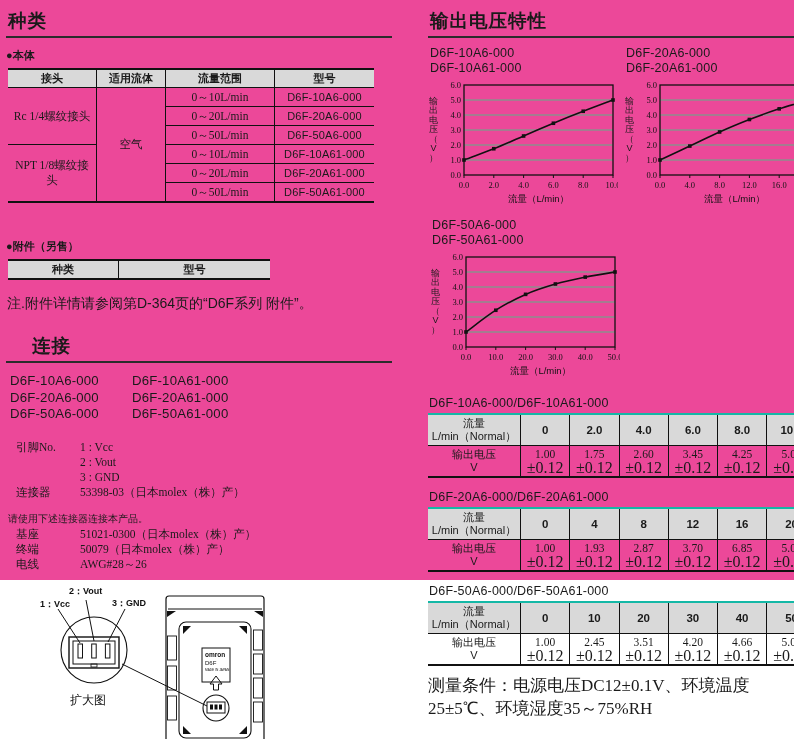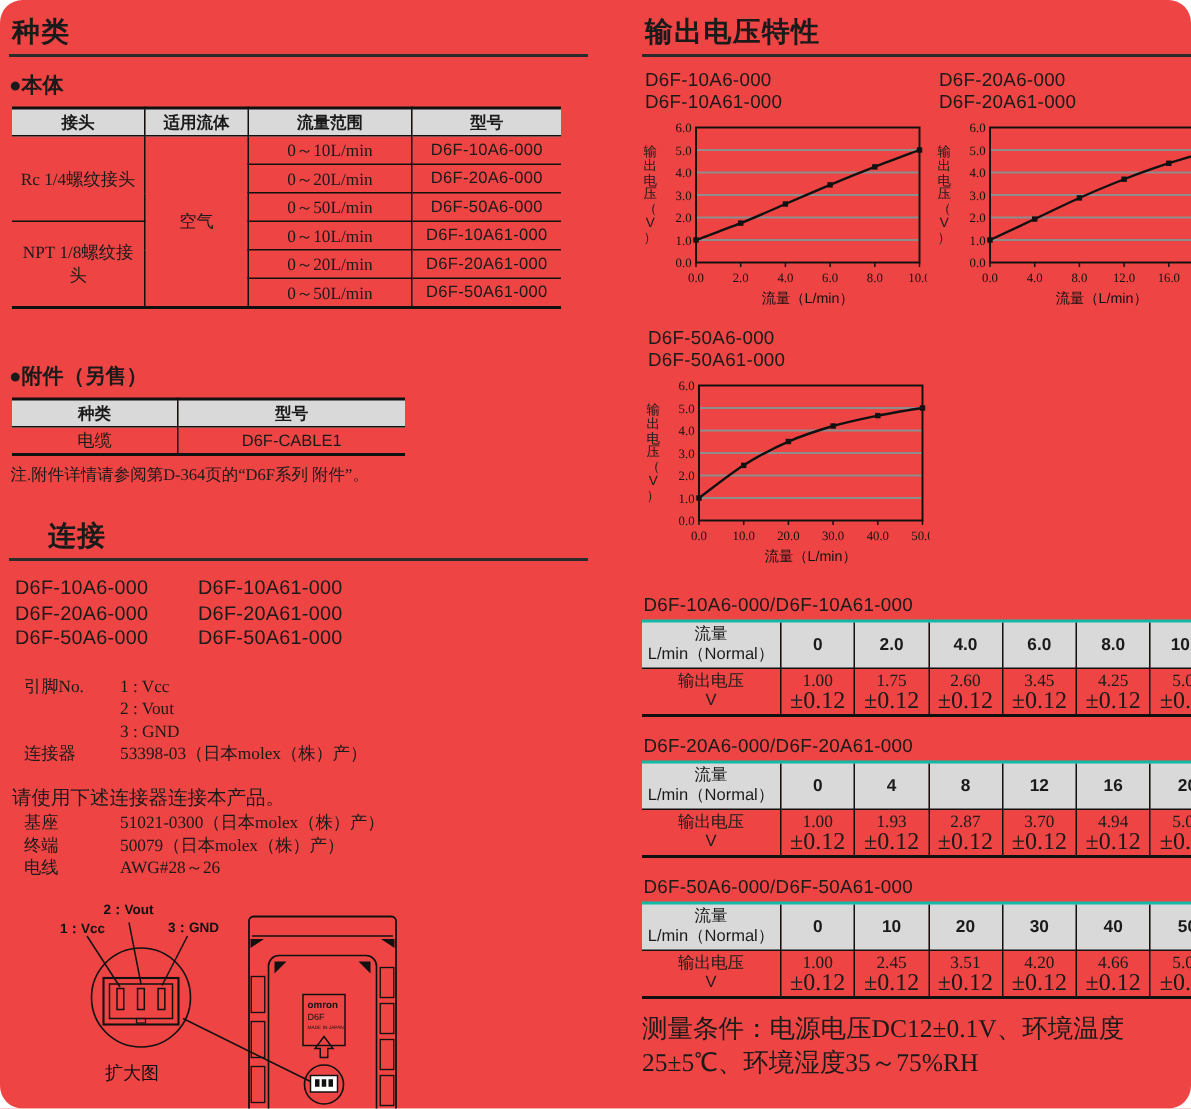--- a/index.html
+++ b/index.html
@@ -1,49 +1,49 @@
 <!DOCTYPE html>
 <html><head>
 <meta charset="utf-8">
 <style>
   html,body{margin:0;padding:0;background:#fff;}
   body{font-family:"Liberation Sans",sans-serif;color:#1a1a1a;width:794px;height:739px;overflow:hidden;}
-  .page{position:relative;width:794px;height:739px;background:#ef4444;border-radius:15px;}
+  .page{position:relative;width:794px;height:580px;background:#ec4899;}
   .col{position:absolute;top:4px;}
   .col-left{left:6px;width:386px;}
   .col-right{left:428px;width:388px;}
 
   h1.sec{margin:0;padding:4px 0 3px 2px;font-size:18.5px;font-weight:bold;letter-spacing:1px;
          border-bottom:2.5px solid #2b2b2b;}
   h1.sec.indent{padding-left:26px;}
-  .subhead{font-size:14px;font-weight:bold;margin:10px 0 5px 0;font-family:Liberation Mono, monospace;}
+  .subhead{font-size:11px;font-weight:bold;margin:10px 0 5px 0;}
 
   table{border-collapse:collapse;}
   .btable{width:366px;margin-left:2px;border-top:2px solid #111;border-bottom:2px solid #111;
           font-size:11px;}
   .btable th,.btable td{border:1px solid #111;text-align:center;padding:1px 2px;height:16px;}
   .btable th{background:#d9d9d9;font-weight:bold;height:15px;}
   .btable td.serifcell{font-family:"Liberation Serif",serif;font-size:11.5px;}
   .btable td.model{font-size:11px;letter-spacing:.2px;}
   .no-l{border-left:none !important;}
   .no-r{border-right:none !important;}
 
   .atable{width:262px;margin-left:2px;border-top:2px solid #111;border-bottom:2px solid #111;font-size:11px;}
   .atable th,.atable td{border:1px solid #111;text-align:center;padding:1px 2px;height:15px;}
   .atable th{background:#d9d9d9;font-weight:bold;}
   .atable td.serifcell{font-family:"Liberation Serif",serif;font-size:11.5px;}
 
-  .note{font-family:Liberation Serif, serif;font-size:11px;margin:5px 0 0 1px;}
+  .note{font-family:Liberation Sans, sans-serif;font-size:14px;margin:15px 0 0 1px;}
 
   .models{display:grid;grid-template-columns:122px auto;margin:10px 0 0 4px;
           font-size:13.2px;line-height:16.5px;letter-spacing:.2px;}
   .kv{display:grid;grid-template-columns:64px auto;font-family:"Liberation Serif",serif;
       font-size:11.5px;line-height:15px;margin-left:10px;}
   .pins-block{margin-top:17px;}
-  .connect-note{font-family:"Liberation Serif",serif;font-size:13px;margin:12px 0 1px 2px;}
+  .connect-note{font-family:"Liberation Serif",serif;font-size:10px;margin:12px 0 1px 2px;}
 
   .diagram-wrap{margin-top:8px;}
   svg text{fill:#111;}
   .dlabel{font-size:9px;font-weight:bold;font-family:"Liberation Sans",sans-serif;}
   .dcaption{font-size:12px;font-family:"Liberation Sans",sans-serif;}
   .dev-brand{font-size:6.5px;font-weight:bold;}
   .dev-model{font-size:6px;}
   .dev-origin{font-size:3.2px;}
 
   .charts-row{display:flex;gap:6px;margin-top:8px;}
@@ -117,24 +117,20 @@
     </tbody>
       </table>
 
     <div class="subhead" style="margin-top:36px">●附件（另售）</div>
 
     <table class="atable">
       <tbody>
           <tr>
         <th class="no-l" style="width:106px">种类</th>
         <th class="no-r">型号</th>
-      </tr>
-      <tr>
-        <td class="no-l serifcell">电缆</td>
-        <td class="no-r">D6F-CABLE1</td>
       </tr>
     </tbody>
       </table>
 
     <div class="note">注.附件详情请参阅第D-364页的“D6F系列 附件”。</div>
 
     <h1 class="sec indent" style="margin-top:16px">连接</h1>
 
     <div class="models">
       <span>D6F-10A6-000</span>
@@ -469,21 +465,21 @@
                 </td>
                 <td class="vval">
                   <div>2.87</div>
                   <div class="tol">±0.12</div>
                 </td>
                 <td class="vval">
                   <div>3.70</div>
                   <div class="tol">±0.12</div>
                 </td>
                 <td class="vval">
-                  <div>4.94</div>
+                  <div>6.85</div>
                   <div class="tol">±0.12</div>
                 </td>
                 <td class="vval no-r">
                   <div>5.00</div>
                   <div class="tol">±0.12</div>
                 </td>
               </tr>
             </tbody>
           </table>
         </div>

